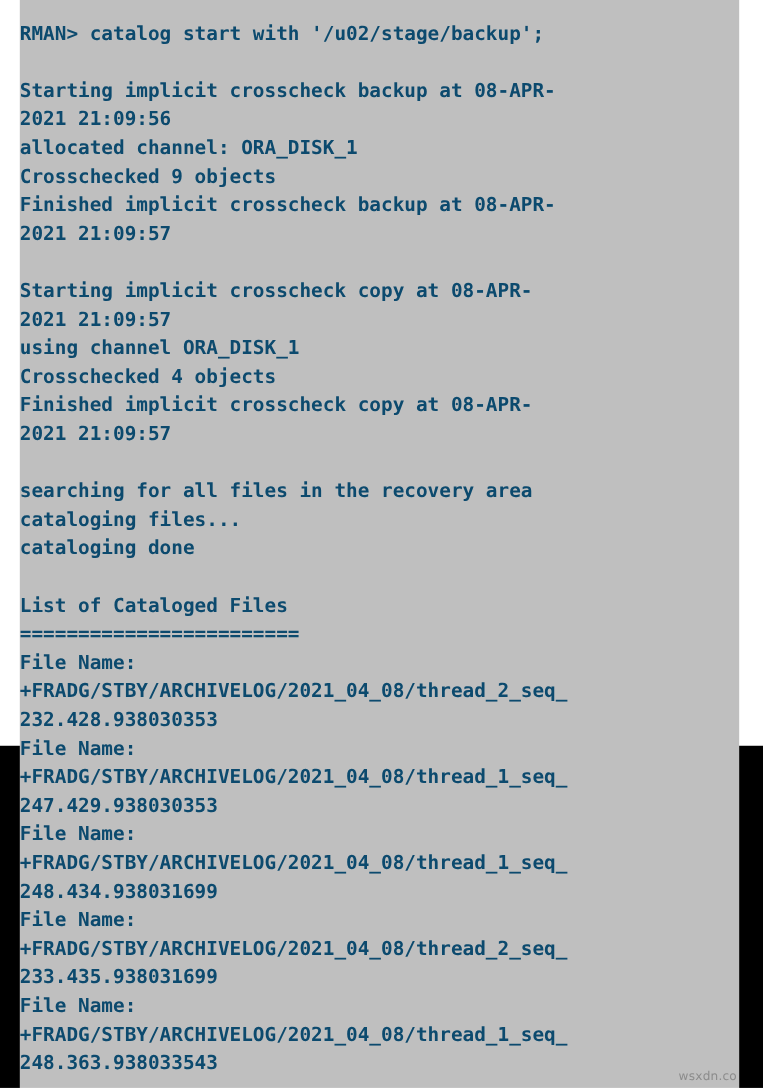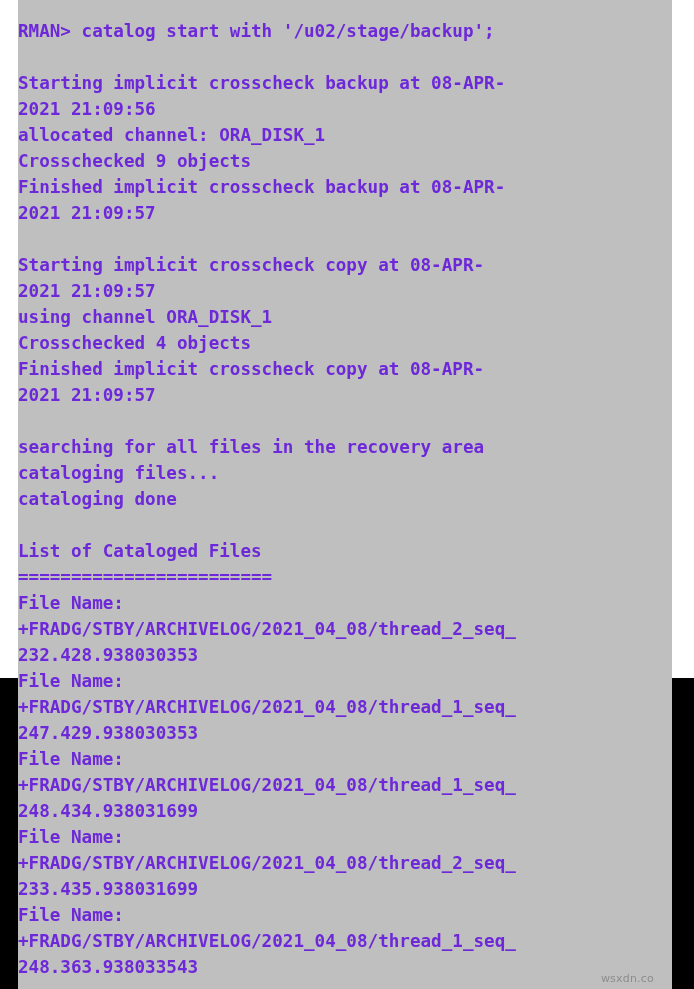--- a/index.html
+++ b/index.html
@@ -59,36 +59,36 @@
   }
   #console-output {
     position: absolute;
     left: 18px;
     top: 18px;
     width: 672px;
     font-family: "DejaVu Sans Mono", "Liberation Mono", monospace;
     font-size: 17.6px;
     line-height: 26px;
     font-weight: bold;
-    color: #6d28d9;
+    color: #0c4a6e;
     white-space: pre;
     letter-spacing: 0px;
     -webkit-font-smoothing: none;
   }
   .line {
     display: block;
     height: 26px;
     white-space: pre;
   }
   .line.blank {
     color: transparent;
   }
   #watermark {
     position: absolute;
-    right: 40px;
+    right: 24px;
     bottom: 4px;
     font-family: "DejaVu Sans", "Liberation Sans", sans-serif;
     font-size: 11px;
     color: #8c8c8c;
     letter-spacing: 0.2px;
     white-space: pre;
   }
 </style>
 </head>
 <body>

